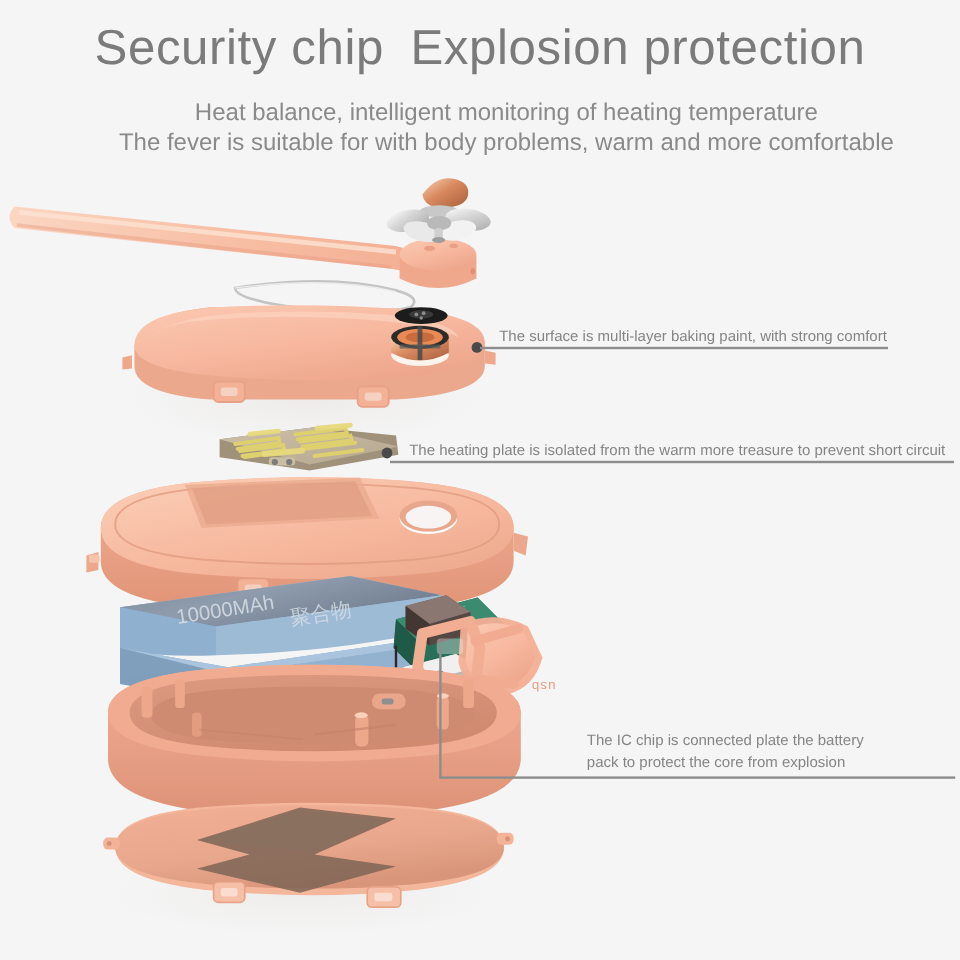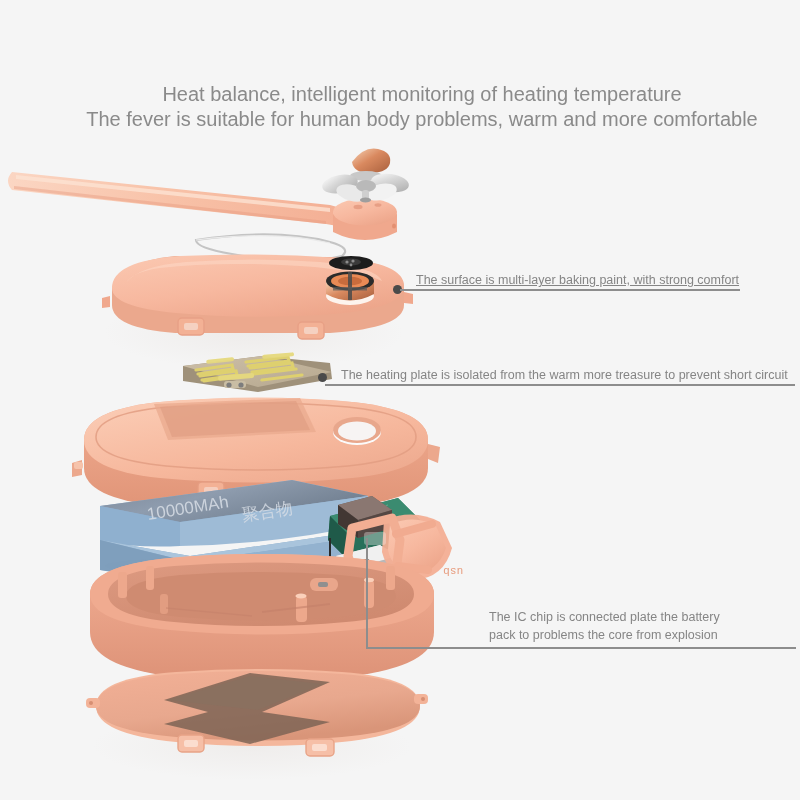--- a/index.html
+++ b/index.html
@@ -36,22 +36,25 @@
 
   
   svg.art{position:absolute;left:0;top:0;width:800px;height:800px;}
   text.lbl{font-family:"Liberation Sans",sans-serif;}
 </style>
 </head>
 <body>
 
 <div id="stage">
 
+  <div class="title">
+    <span>Security chip</span><span class="gap"></span><span>Explosion protection</span>
+  </div>
   <div class="sub sub1">Heat balance, intelligent monitoring of heating temperature</div>
-  <div class="sub sub2">The fever is suitable for human body problems, warm and more comfortable</div>
+  <div class="sub sub2">The fever is suitable for with body problems, warm and more comfortable</div>
 
   <svg class="art" viewBox="0 0 800 800">
     <defs>
       <linearGradient id="gStrap" x1="0" y1="0" x2="1" y2="0">
         <stop offset="0%" stop-color="#fbd6c3"></stop>
         <stop offset="45%" stop-color="#f8c2a8"></stop>
         <stop offset="100%" stop-color="#f3ad92"></stop>
       </linearGradient>
       <linearGradient id="gTopShell" x1="0" y1="0" x2="0.7" y2="1">
         <stop offset="0%" stop-color="#fbc9b2"></stop>
@@ -341,29 +344,29 @@
         <circle cx="91" cy="703" r="2" fill="#d78f73"></circle>
         <rect x="414" y="694" width="14" height="10" rx="4" fill="#f3b398"></rect>
         <circle cx="423" cy="699" r="2" fill="#d78f73"></circle>
       </g>
     </g>
   </svg>
 
   <div class="callout">
     <div class="ldot" style="left:393px;top:285px;"></div>
     <div class="lline" style="left:400px;top:289px;width:340px;height:1.5px;"></div>
-    <div class="ctext" style="left:416px;top:272px;text-decoration:underline;">The surface is multi-layer baking paint, with strong comfort</div>
+    <div class="ctext" style="left:416px;top:272px;">The surface is multi-layer baking paint, with strong comfort</div>
   </div>
 
   <div class="callout">
     <div class="ldot" style="left:318px;top:373px;"></div>
     <div class="lline" style="left:325px;top:384px;width:470px;height:1.5px;"></div>
     <div class="ctext" style="left:341px;top:367px;">The heating plate is isolated from the warm more treasure to prevent short circuit</div>
   </div>
 
   <div class="callout">
     <div class="lline" style="left:366px;top:538px;width:1.5px;height:110px;"></div>
     <div class="lline" style="left:366px;top:647px;width:430px;height:1.5px;"></div>
     <div class="ctext" style="left:489px;top:609px;">The IC chip is connected plate the battery</div>
-    <div class="ctext" style="left:489px;top:627px;">pack to problems the core from explosion</div>
+    <div class="ctext" style="left:489px;top:627px;">pack to protect the core from explosion</div>
   </div>
 
 </div>
 
 </body></html>

